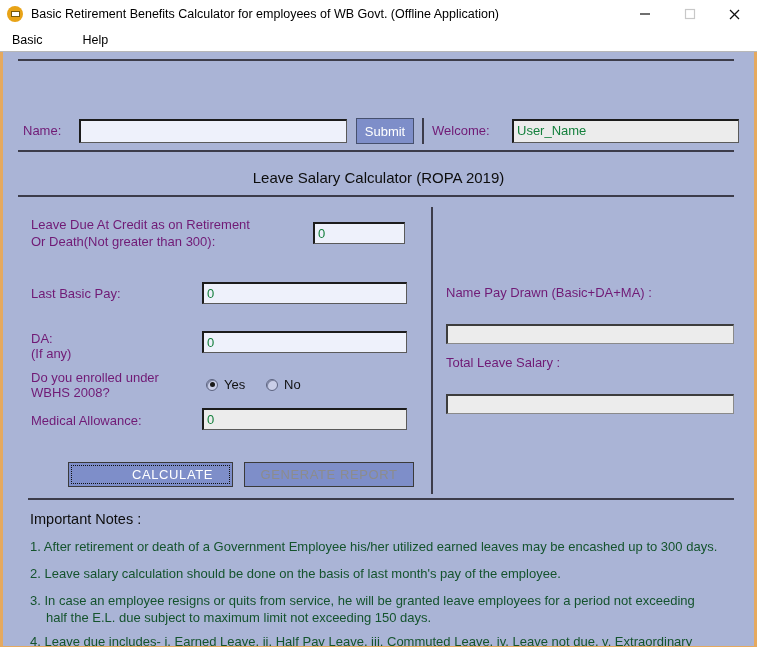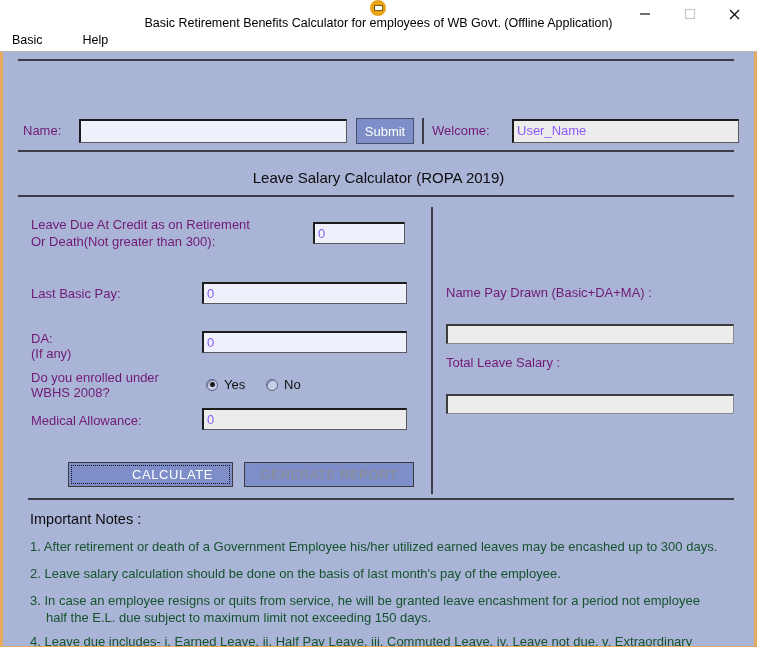--- a/index.html
+++ b/index.html
@@ -24,21 +24,20 @@
   }
 
   
   .titlebar {
     position: relative;
     height: 28px;
     background: #ffffff;
     display: flex;
     align-items: center;
     border-bottom: 1px solid #ffffff;
-    flex-direction: column;
   }
   .app-icon {
     width: 16px;
     height: 16px;
     margin-left: 7px;
     margin-right: 8px;
     border-radius: 50%;
     background: #e8a317;
     display: flex;
     align-items: center;
@@ -124,21 +123,21 @@
     line-height: 15px;
   }
   .field {
     position: absolute;
     box-sizing: border-box;
     background: #eef1fb;
     border: 1px solid #5a5a5a;
     border-top: 2px solid #1c1c1c;
     border-left: 2px solid #1c1c1c;
     font-size: 13px;
-    color: #8b5cf6;
+    color: #15803d;
     padding: 2px 0 0 3px;
     line-height: 16px;
     overflow: hidden;
     white-space: nowrap;
   }
   .field.readonly {
     background: #ececec;
   }
 
   .btn-submit {
@@ -349,21 +348,21 @@
       <span>After retirement or death of a Government Employee his/her utilized earned leaves may be encashed up to 300 days.</span>
     </div>
 
     <div class="note" style="left:27px; top:513px; width:710px;">
       <span>2.</span>
       <span>Leave salary calculation should be done on the basis of last month's pay of the employee.</span>
     </div>
 
     <div class="note" style="left:27px; top:540px; width:710px;">
       <span>3.</span>
-      <span>In case an employee resigns or quits from service, he will be granted leave encashment for a period not employee</span>
+      <span>In case an employee resigns or quits from service, he will be granted leave employees for a period not exceeding</span>
     </div>
     <div class="note" style="left:43px; top:557px; width:694px;">half the E.L. due subject to maximum limit not exceeding 150 days.</div>
 
     <div class="note" style="left:27px; top:581px; width:710px;">
       <span>4.</span>
       <span>Leave due includes- i. Earned Leave, ii. Half Pay Leave, iii. Commuted Leave, iv. Leave not due, v. Extraordinary</span>
     </div>
 
   </div>
 </div>

